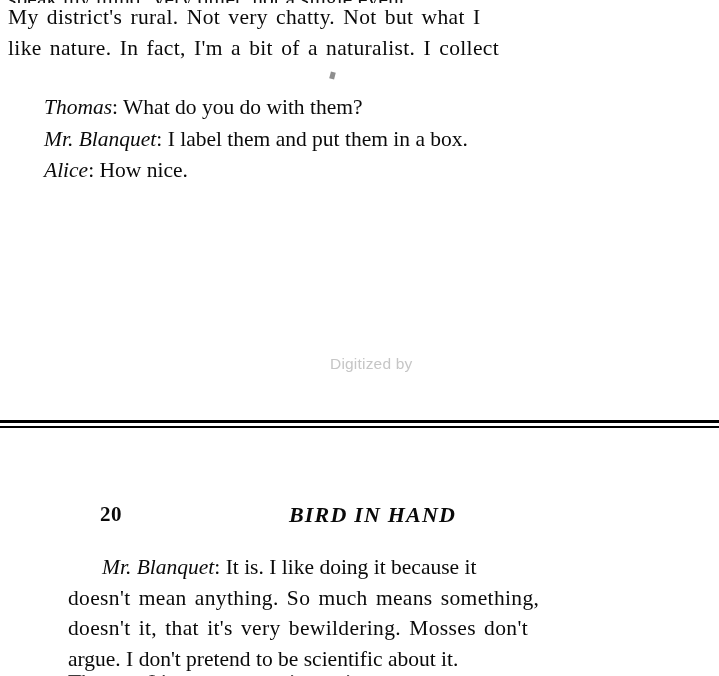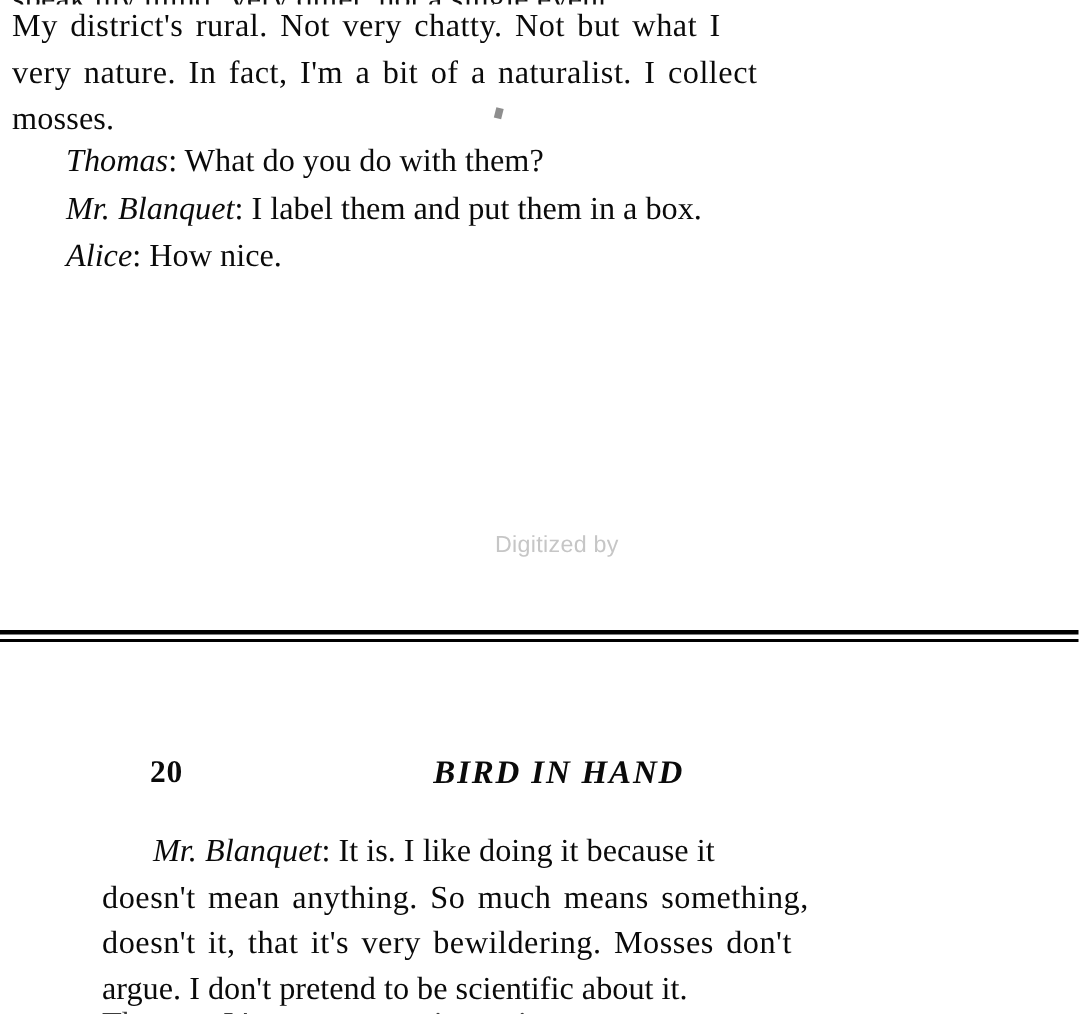--- a/index.html
+++ b/index.html
@@ -198,22 +198,21 @@
 <body>
 
 <div class="page">
 
   <div class="page-top">
 
     <div class="clipped-line">speak my mind. Very quiet, not a single event.</div>
 
     <div class="body-block">
       <span class="ln justify-wide">My district's rural.  Not very chatty.  Not but what I</span>
-      <span class="ln justify-wide">very nature.  In fact, I'm a bit of a naturalist.  I collect</span>
-      <span class="ln">mosses.</span>
+      <span class="ln justify-wide">like nature.  In fact, I'm a bit of a naturalist.  I collect</span>
     </div>
 
     <div class="stray-mark"></div>
 
     <div class="speech-block">
       <span class="speech-line">
         <span class="spk">Thomas</span><span>: What do you do with them?</span>
       </span>
       <span class="speech-line">
         <span class="spk">Mr. Blanquet</span><span>: I label them and put them in a box.</span>

